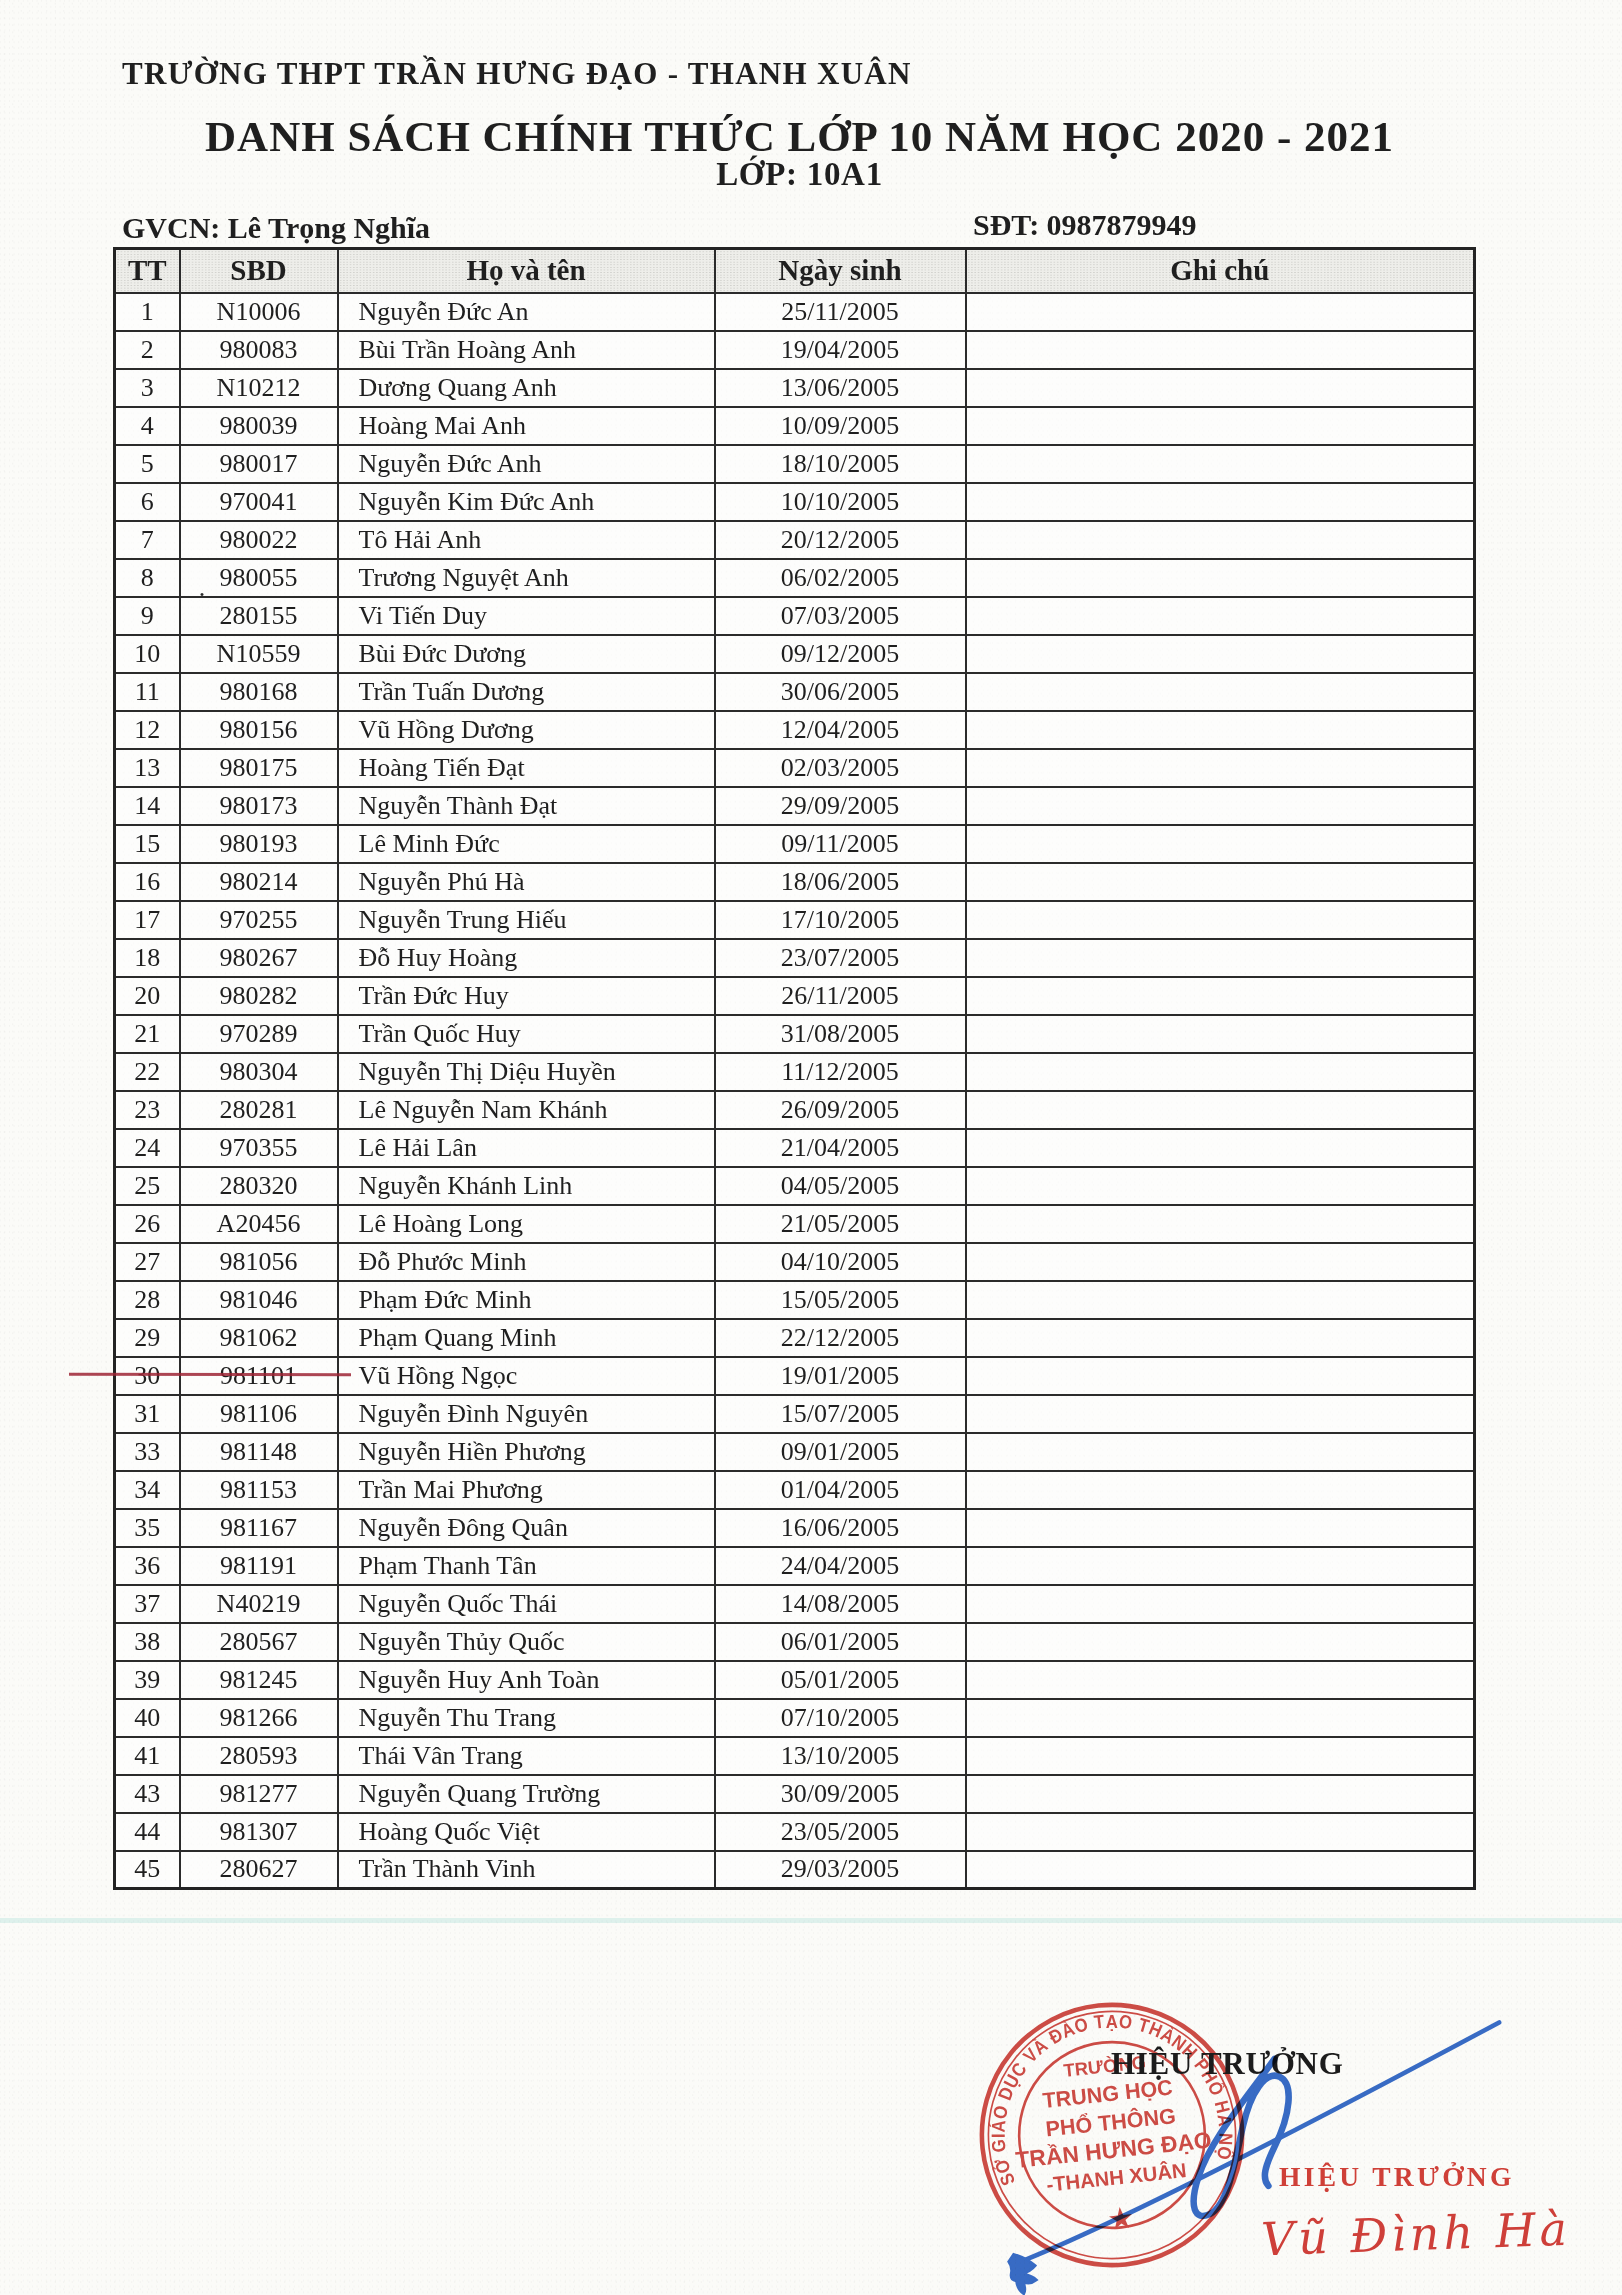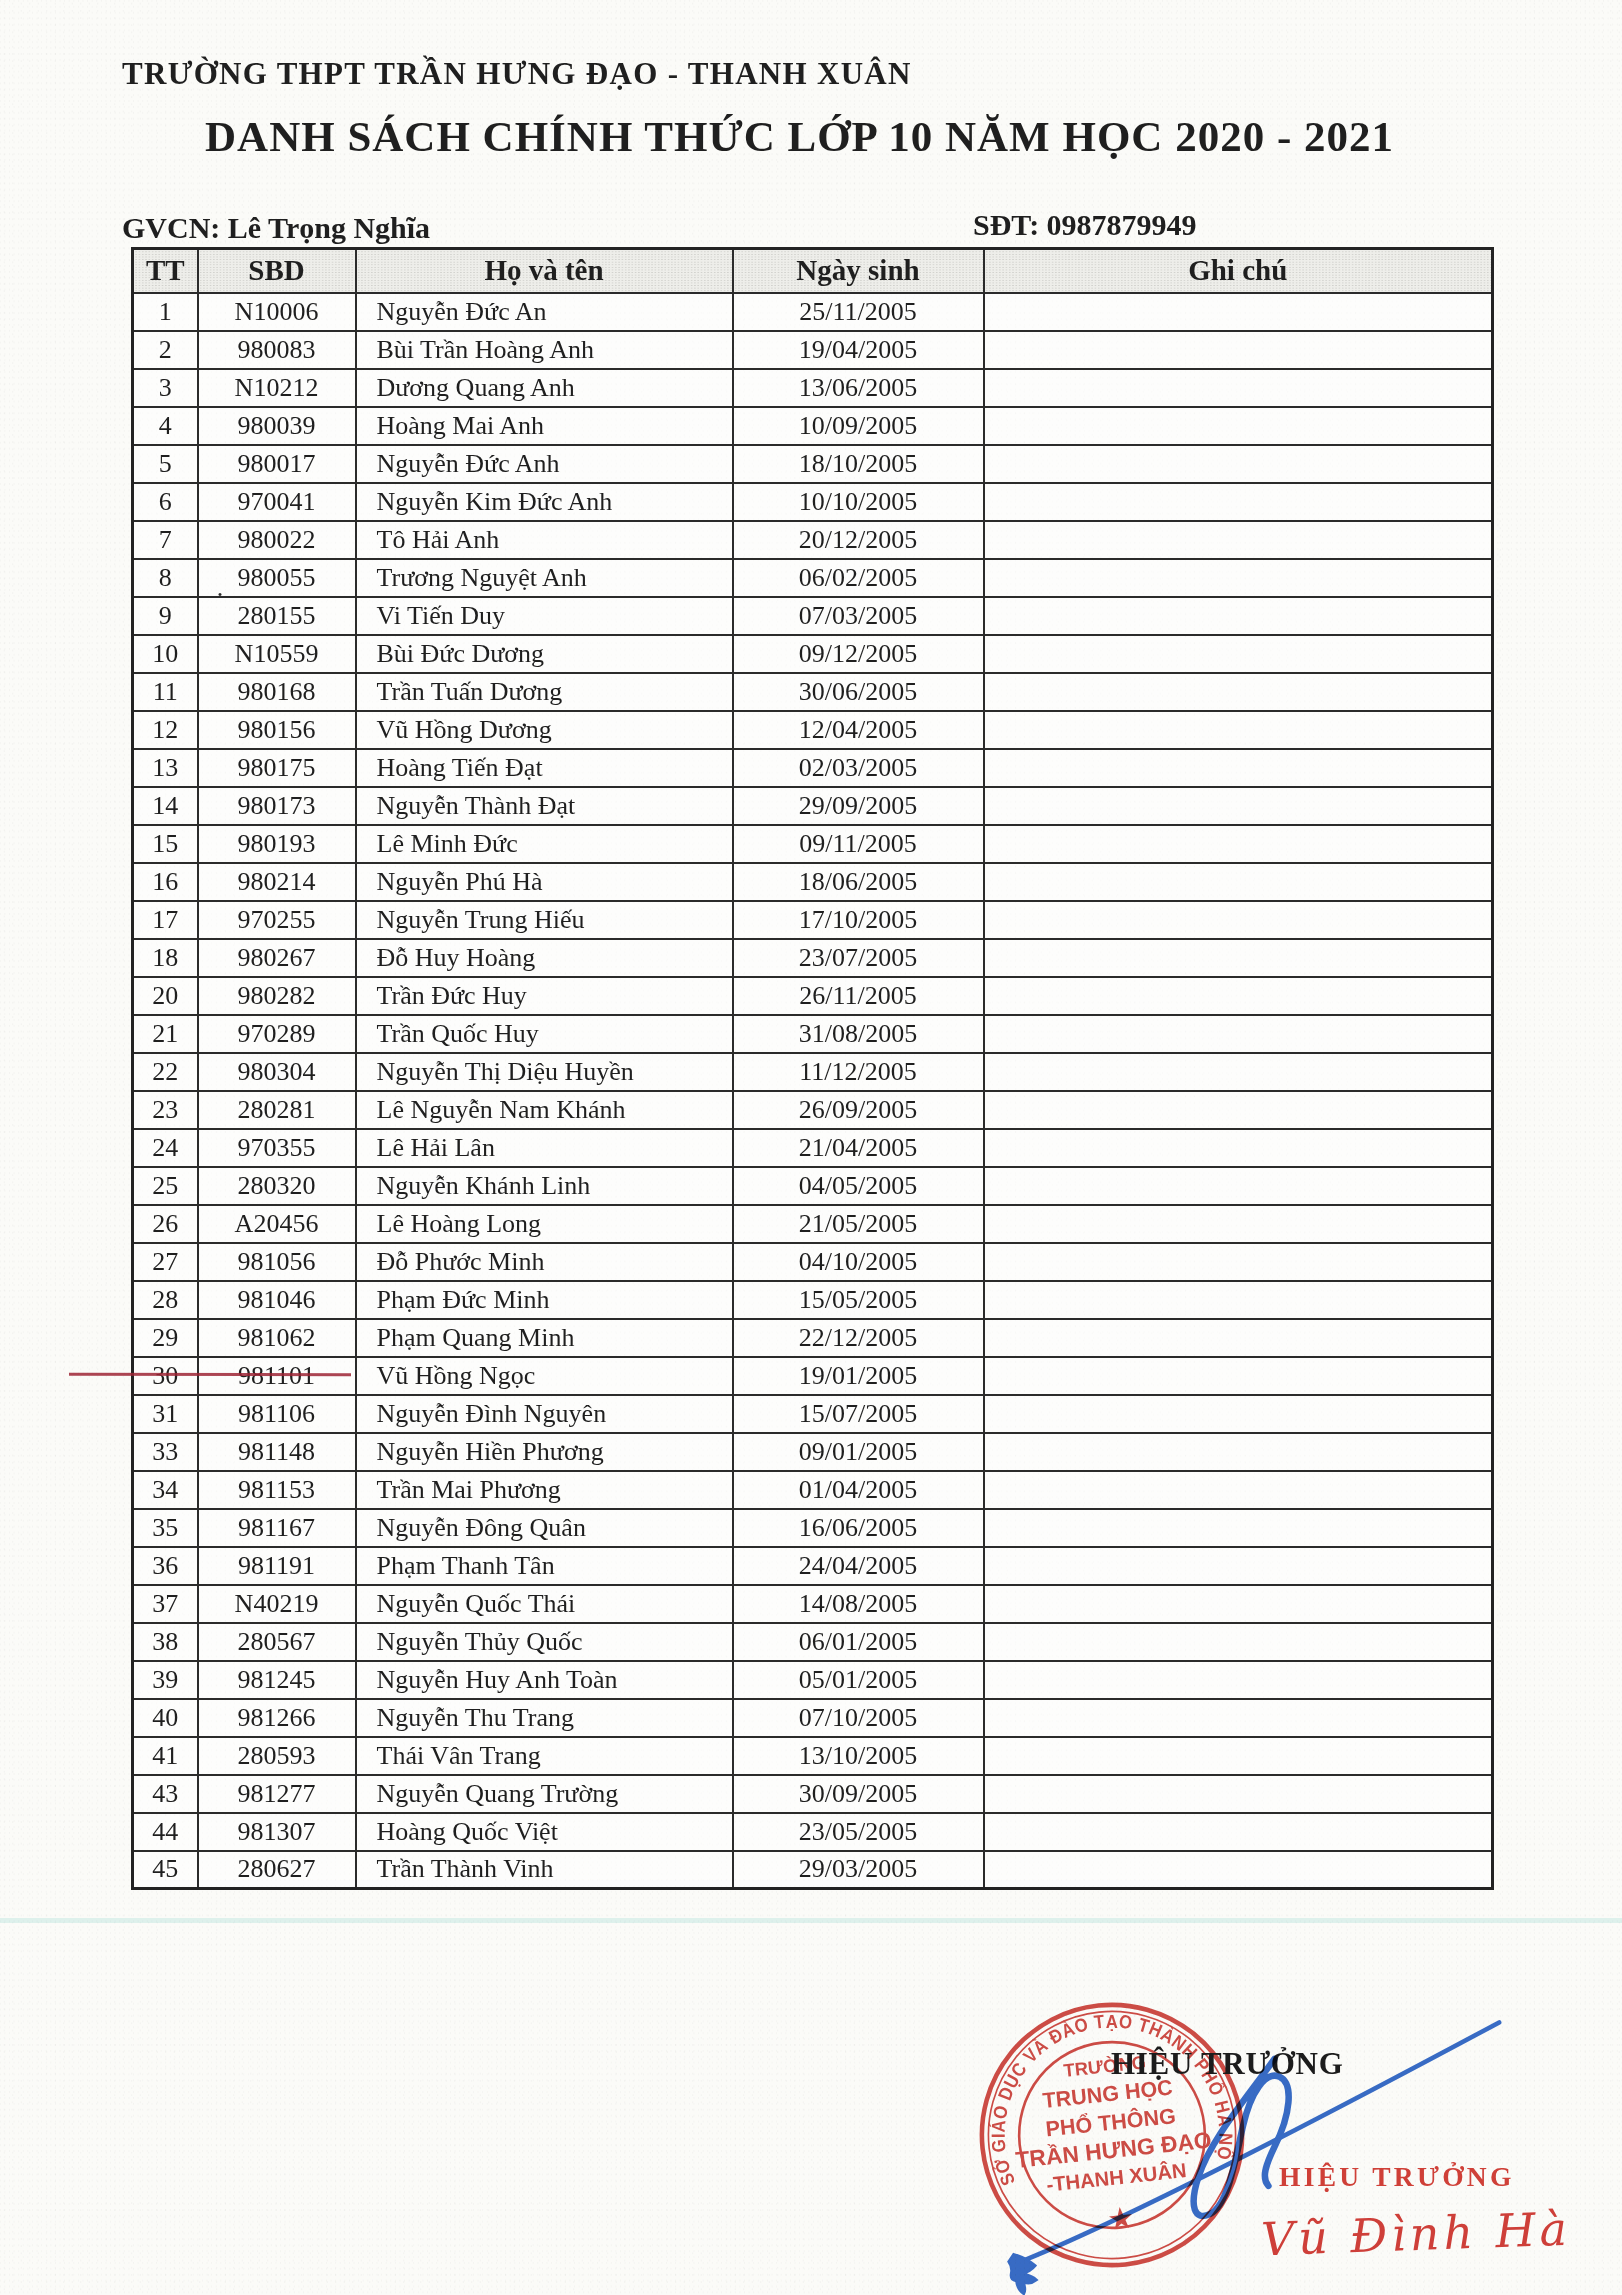--- a/index.html
+++ b/index.html
@@ -21,21 +21,21 @@
     background-position:0 0, 2.6px 3.9px;
   }
   .hdr{position:absolute;z-index:2;white-space:nowrap;}
   .school{left:122px;top:56px;font-size:31px;font-weight:bold;letter-spacing:1.3px;}
   .title{left:119px;top:112px;width:1361px;text-align:center;font-size:43px;font-weight:bold;letter-spacing:1px;}
   .class-line{left:119px;top:156px;width:1361px;text-align:center;font-size:33px;font-weight:bold;letter-spacing:0.7px;}
   .gvcn{left:122px;top:211px;font-size:30px;font-weight:bold;}
   .sdt{left:973px;top:208px;font-size:30px;font-weight:bold;}
 
   table.roster{
-    position:absolute;left:131px;top:247px;z-index:2;
+    position:absolute;left:113px;top:247px;z-index:2;
     width:1361px;border-collapse:collapse;table-layout:fixed;
     border:3.9px solid #232323;
     background:transparent;
   }
   .roster th,.roster td{
     border:2px solid #2b2b2b;
     border-top-width:2.6px;border-bottom-width:2.6px;
     padding:0;vertical-align:middle;
     overflow:hidden;white-space:nowrap;
   }
@@ -85,20 +85,21 @@
   .ring-text{font-family:"Liberation Sans", sans-serif;font-size:29px;font-weight:bold;letter-spacing:1px;}
   .stamp-center{font-family:"Liberation Sans", sans-serif;font-weight:bold;}
 </style>
 </head>
 <body>
 
 <div class="page">
 
   <div class="hdr school">TRƯỜNG THPT TRẦN HƯNG ĐẠO - THANH XUÂN</div>
   <div class="hdr title">DANH SÁCH CHÍNH THỨC LỚP 10 NĂM HỌC 2020 - 2021</div>
+  <div class="hdr class-line">LỚP: 10A1</div>
   <div class="hdr gvcn">GVCN: Lê Trọng Nghĩa</div>
   <div class="hdr sdt">SĐT: 0987879949</div>
 
   <table class="roster">
     <colgroup>
       <col style="width:65px">
         <col style="width:158px">
         <col style="width:377px">
       <col style="width:251px">
         <col style="width:509px">

